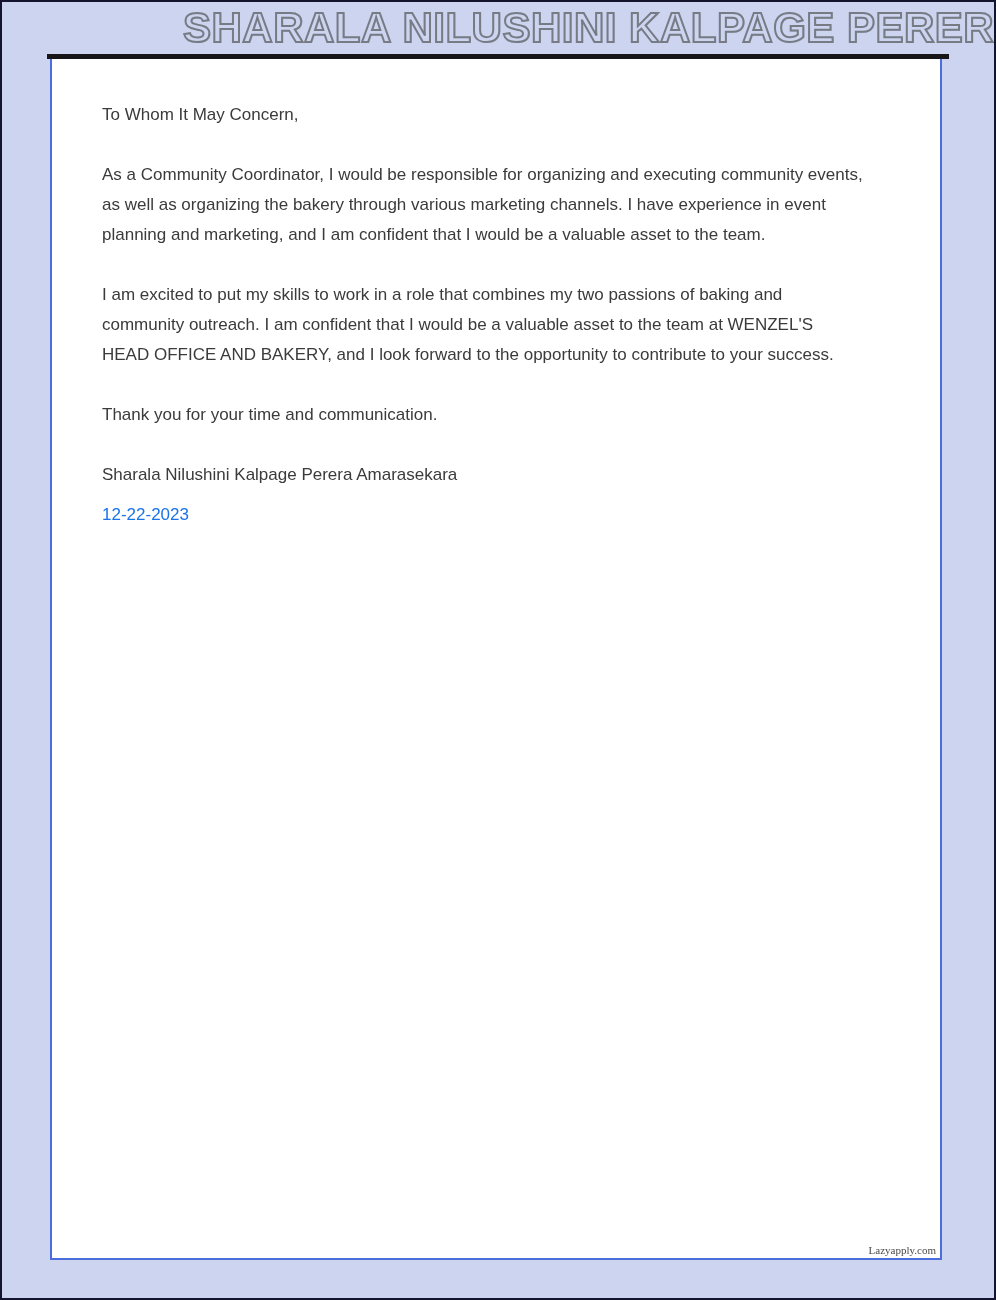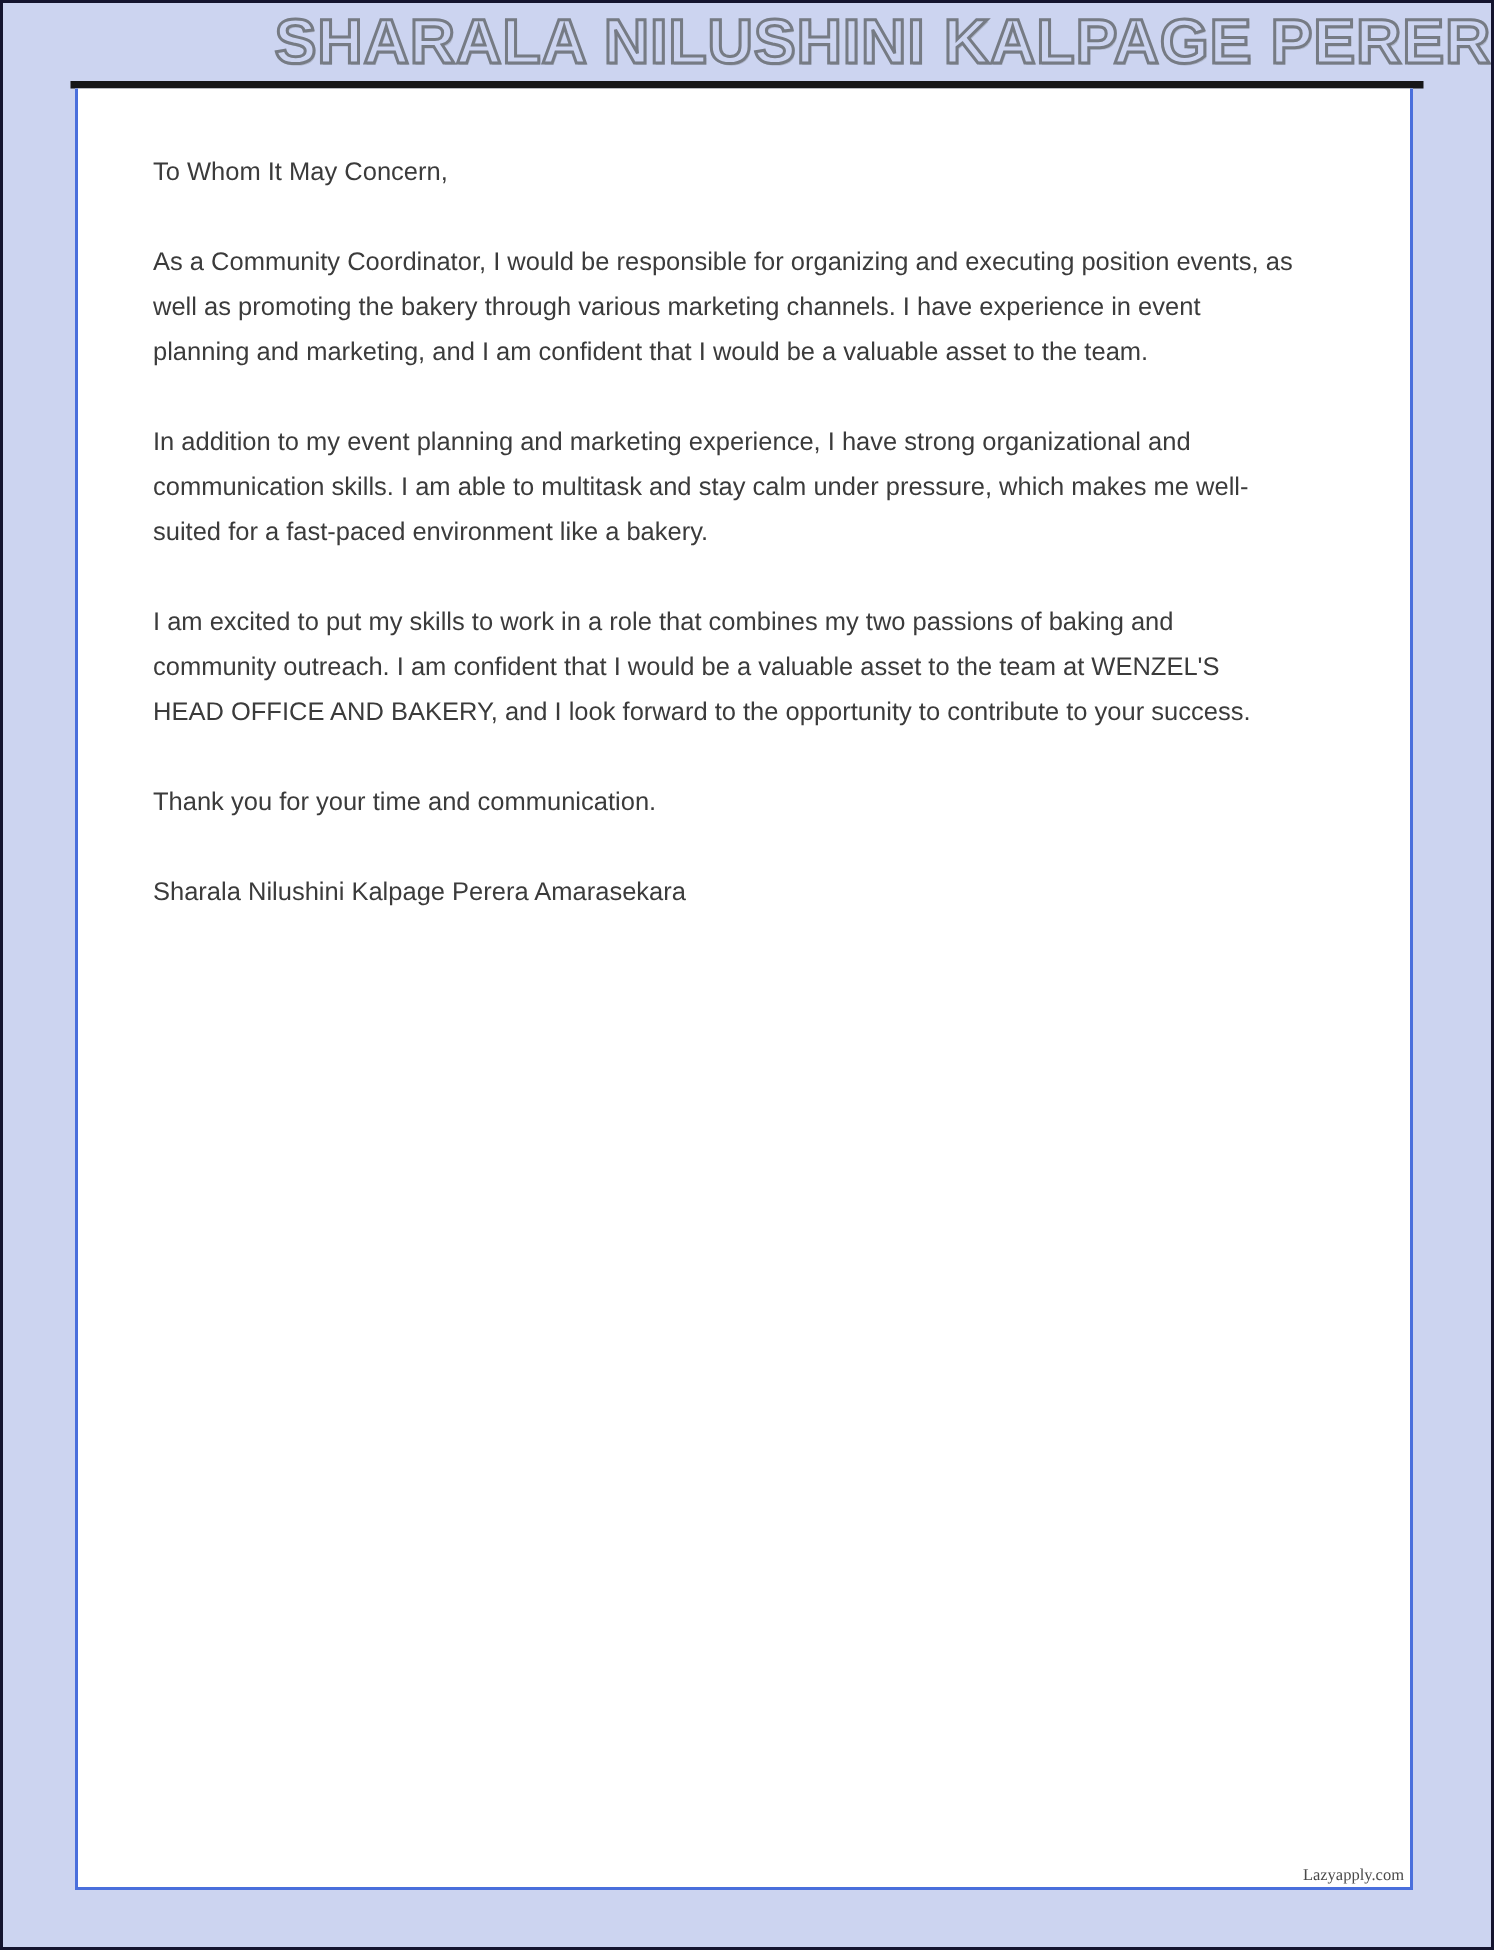--- a/index.html
+++ b/index.html
@@ -75,26 +75,26 @@
 <div class="header">
   <span class="header-title">SHARALA NILUSHINI KALPAGE PERERA AMARASEKARA</span>
 </div>
 
 <div class="top-bar"></div>
 
 <div class="page">
   <p>To Whom It May Concern,</p>
 
 
-  <p>As a Community Coordinator, I would be responsible for organizing and executing position events, as well as promoting the bakery through various marketing channels. I have experience in event planning and marketing, and I am confident that I would be a valuable asset to the team.</p>
+  <p>As a Community Coordinator, I would be responsible for organizing and executing community events, as well as organizing the bakery through various marketing channels. I have experience in event planning and marketing, and I am confident that I would be a valuable asset to the team.</p>
 
-  <p>In addition to my event planning and marketing experience, I have strong organizational and communication skills. I am able to multitask and stay calm under pressure, which makes me well-suited for a fast-paced environment like a bakery.</p>
 
   <p>I am excited to put my skills to work in a role that combines my two passions of baking and community outreach. I am confident that I would be a valuable asset to the team at WENZEL'S HEAD OFFICE AND BAKERY, and I look forward to the opportunity to contribute to your success.</p>
 
   <p>Thank you for your time and communication.</p>
 
 
   <p class="signature">Sharala Nilushini Kalpage Perera Amarasekara</p>
 
+  <p class="date">12-22-2023</p>
 </div>
 
 <div class="watermark">Lazyapply.com</div>
 
 </body></html>

